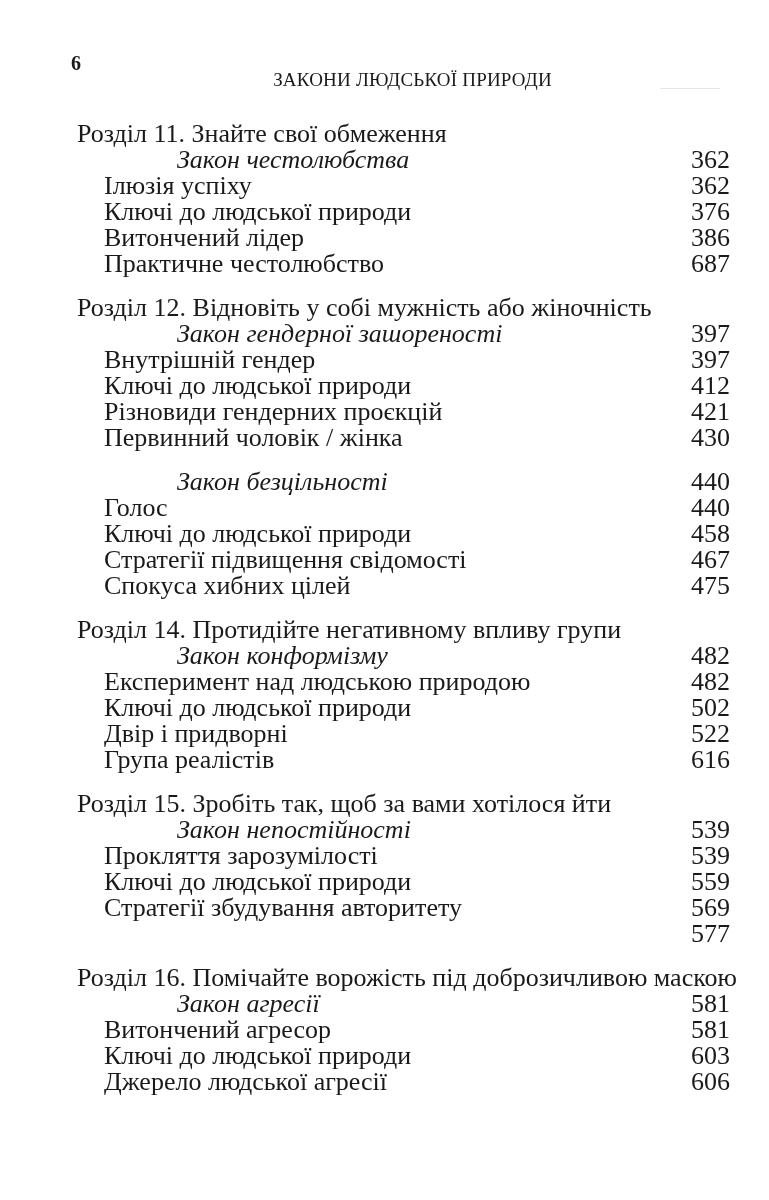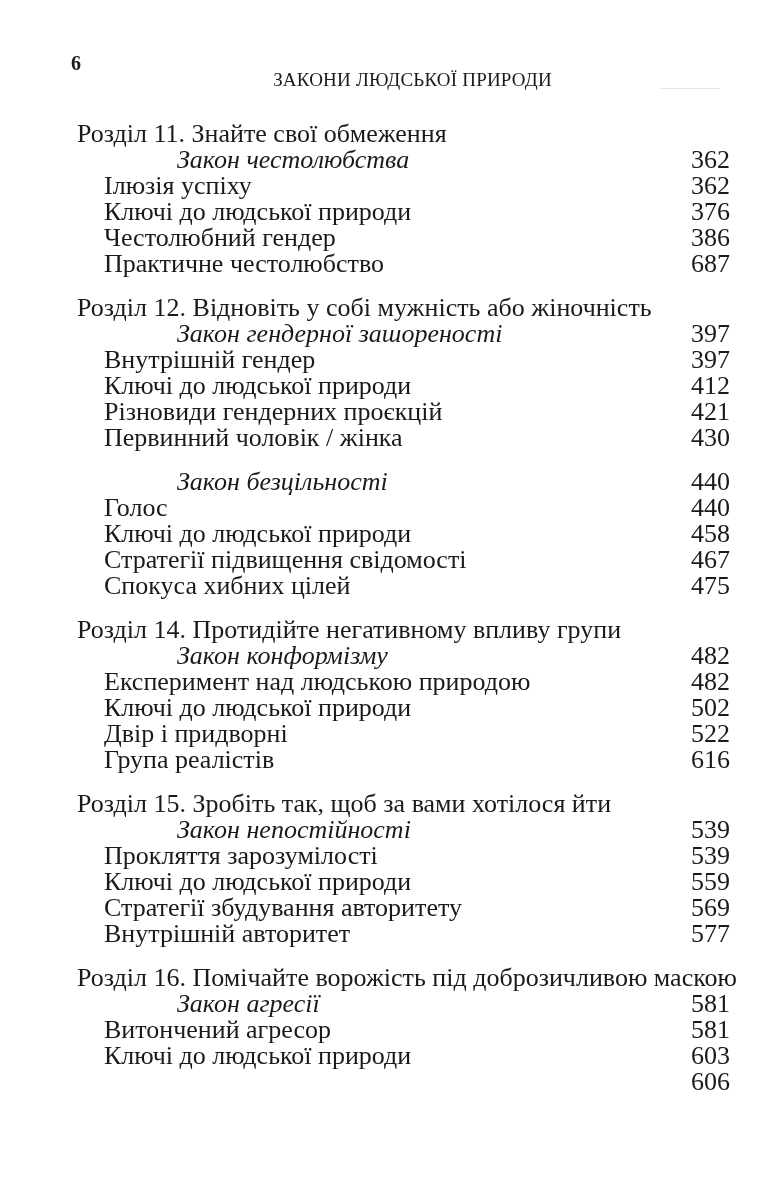--- a/index.html
+++ b/index.html
@@ -41,21 +41,21 @@
       </div>
       <div class="line sub">
         <span class="t">Ілюзія успіху</span>
         <span class="p">362</span>
       </div>
       <div class="line sub">
         <span class="t">Ключі до людської природи</span>
         <span class="p">376</span>
       </div>
       <div class="line sub">
-        <span class="t">Честолюбний гендер</span>
+        <span class="t">Витончений лідер</span>
         <span class="p">386</span>
       </div>
       <div class="line sub">
         <span class="t">Практичне честолюбство</span>
         <span class="p">687</span>
       </div>
     </div>
     <div class="chapter">
       <div class="line ch-title">
         <span class="t">Розділ 12. Відновіть у собі мужність або жіночність</span>
@@ -142,37 +142,37 @@
       </div>
       <div class="line sub">
         <span class="t">Ключі до людської природи</span>
         <span class="p">559</span>
       </div>
       <div class="line sub">
         <span class="t">Стратегії збудування авторитету</span>
         <span class="p">569</span>
       </div>
       <div class="line sub">
-        <span class="t">Внутрішній авторитет</span>
         <span class="p">577</span>
       </div>
     </div>
     <div class="chapter">
       <div class="line ch-title">
         <span class="t">Розділ 16. Помічайте ворожість під доброзичливою маскою</span>
       </div>
       <div class="line law">
         <span class="t">Закон агресії</span>
         <span class="p">581</span>
       </div>
       <div class="line sub">
         <span class="t">Витончений агресор</span>
         <span class="p">581</span>
       </div>
       <div class="line sub">
         <span class="t">Ключі до людської природи</span>
         <span class="p">603</span>
       </div>
       <div class="line sub">
+        <span class="t">Джерело людської агресії</span>
         <span class="p">606</span>
       </div>
     </div>
   </div>
 
 </body></html>

